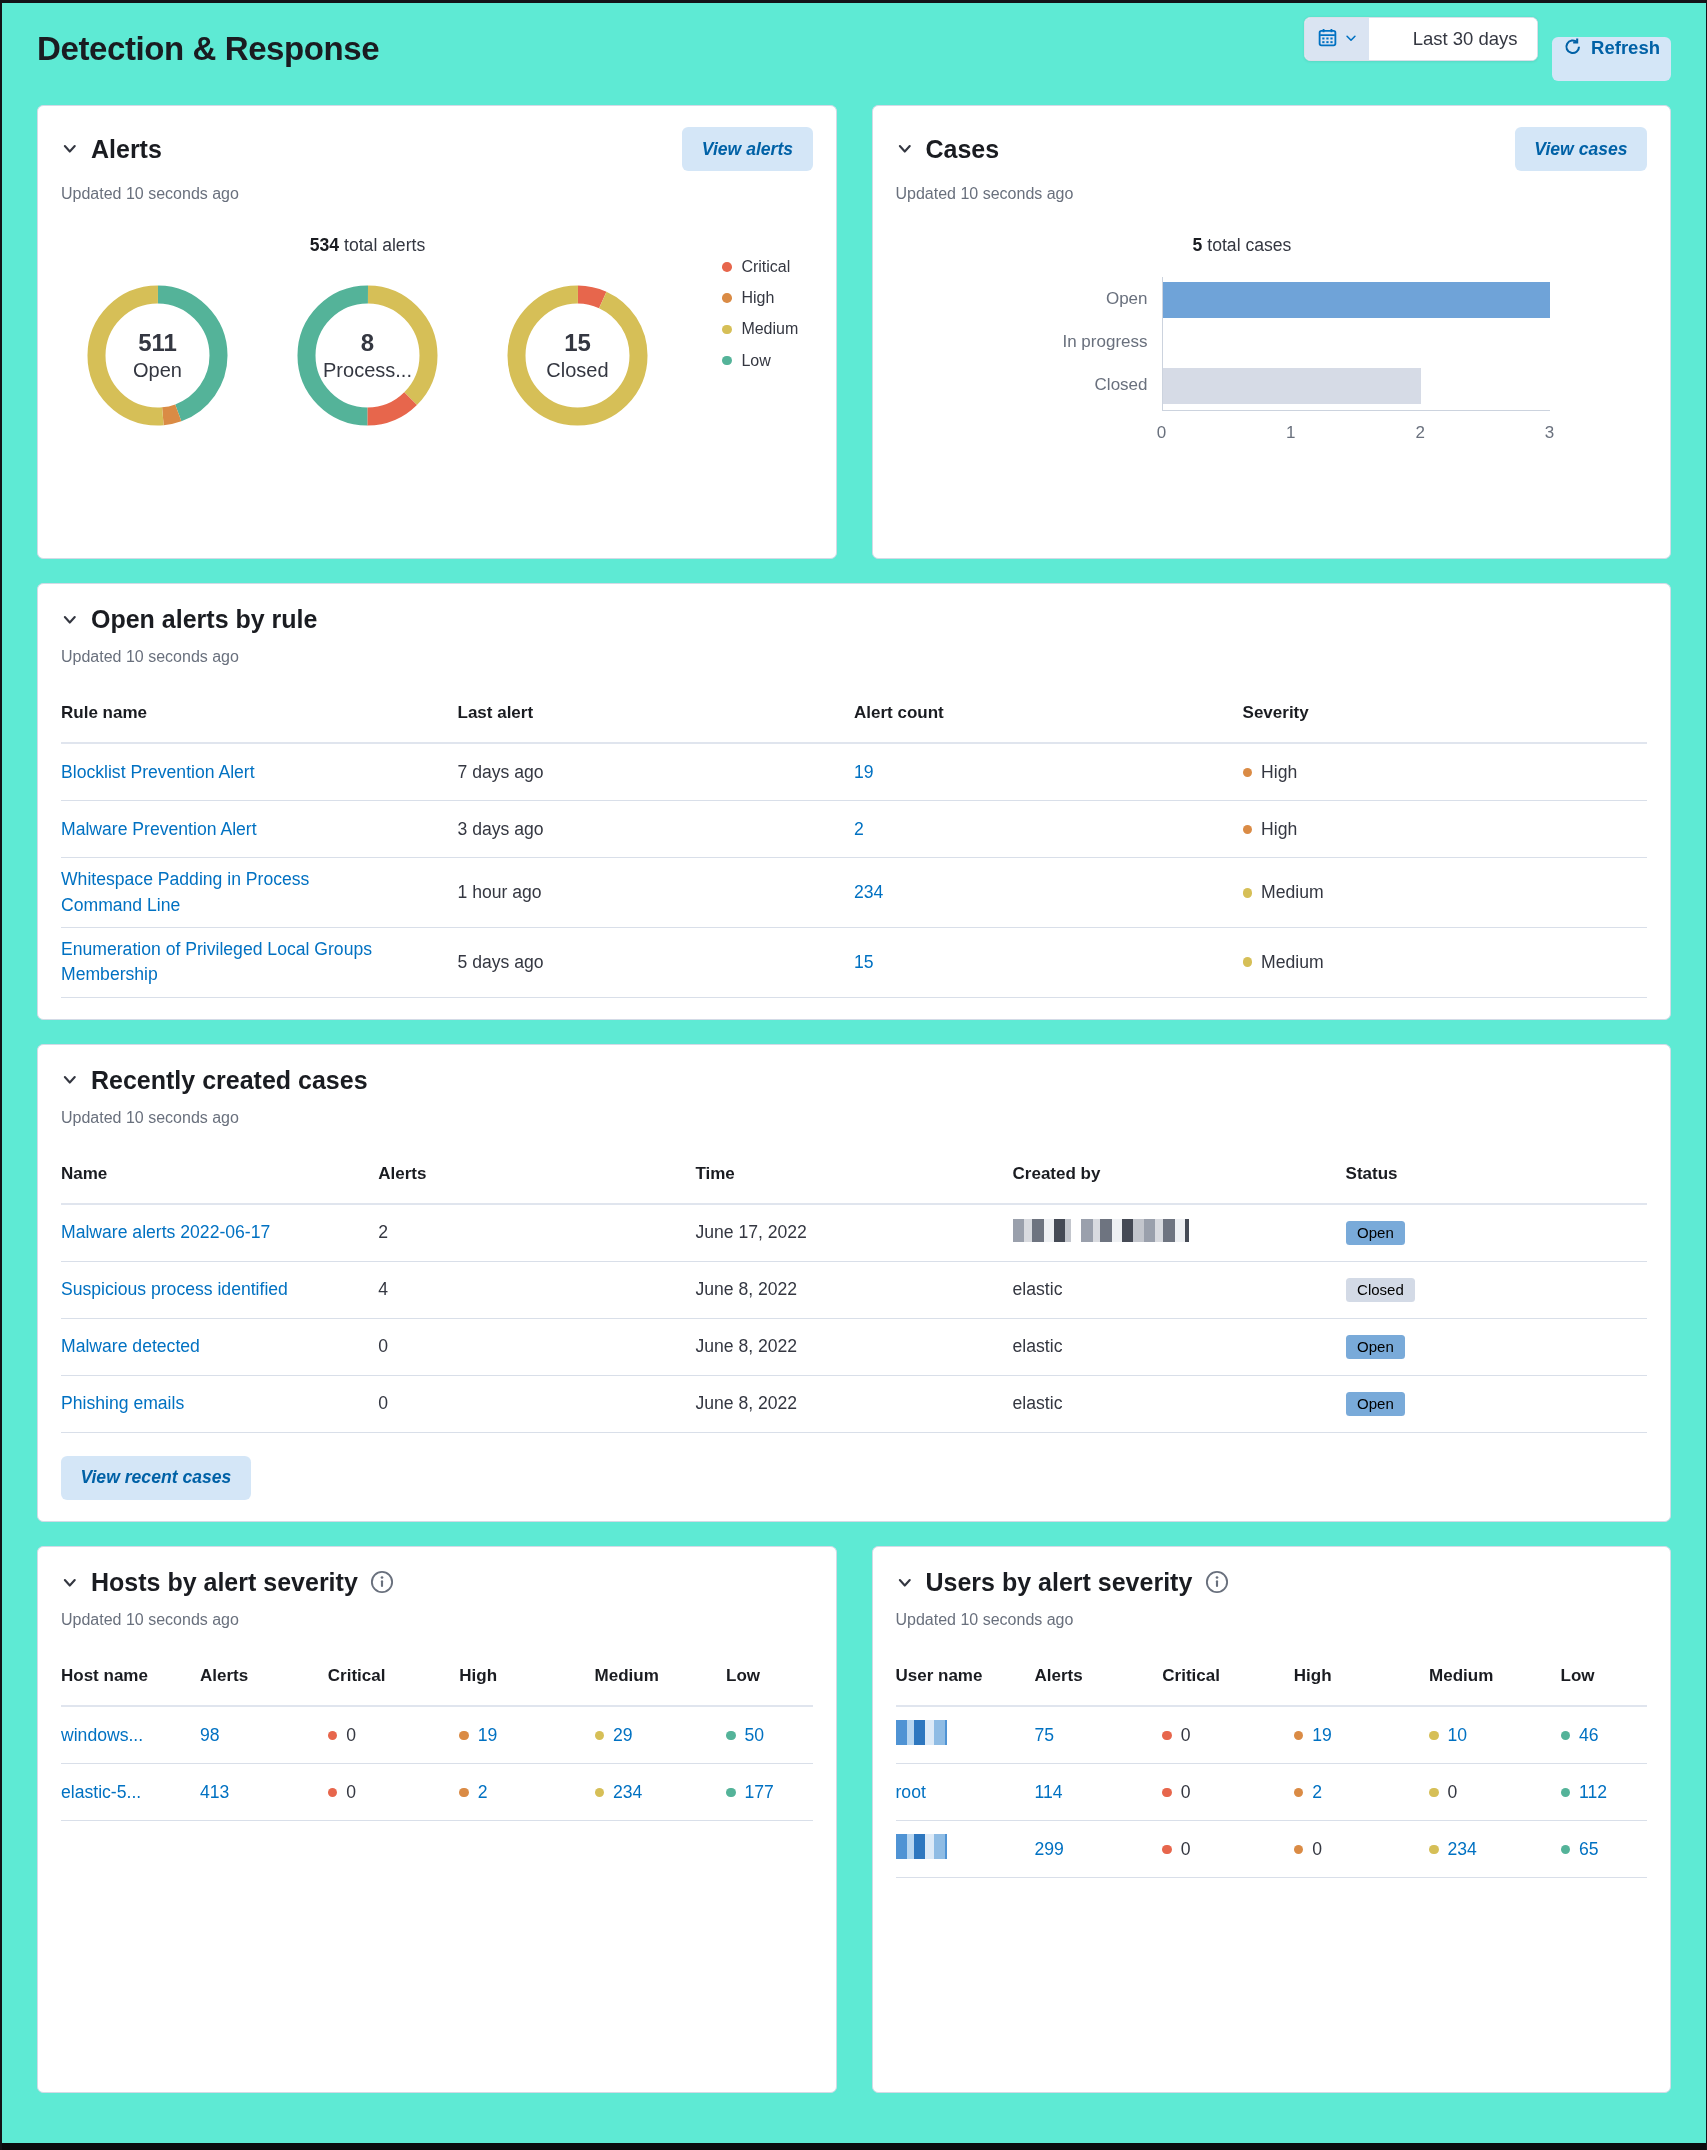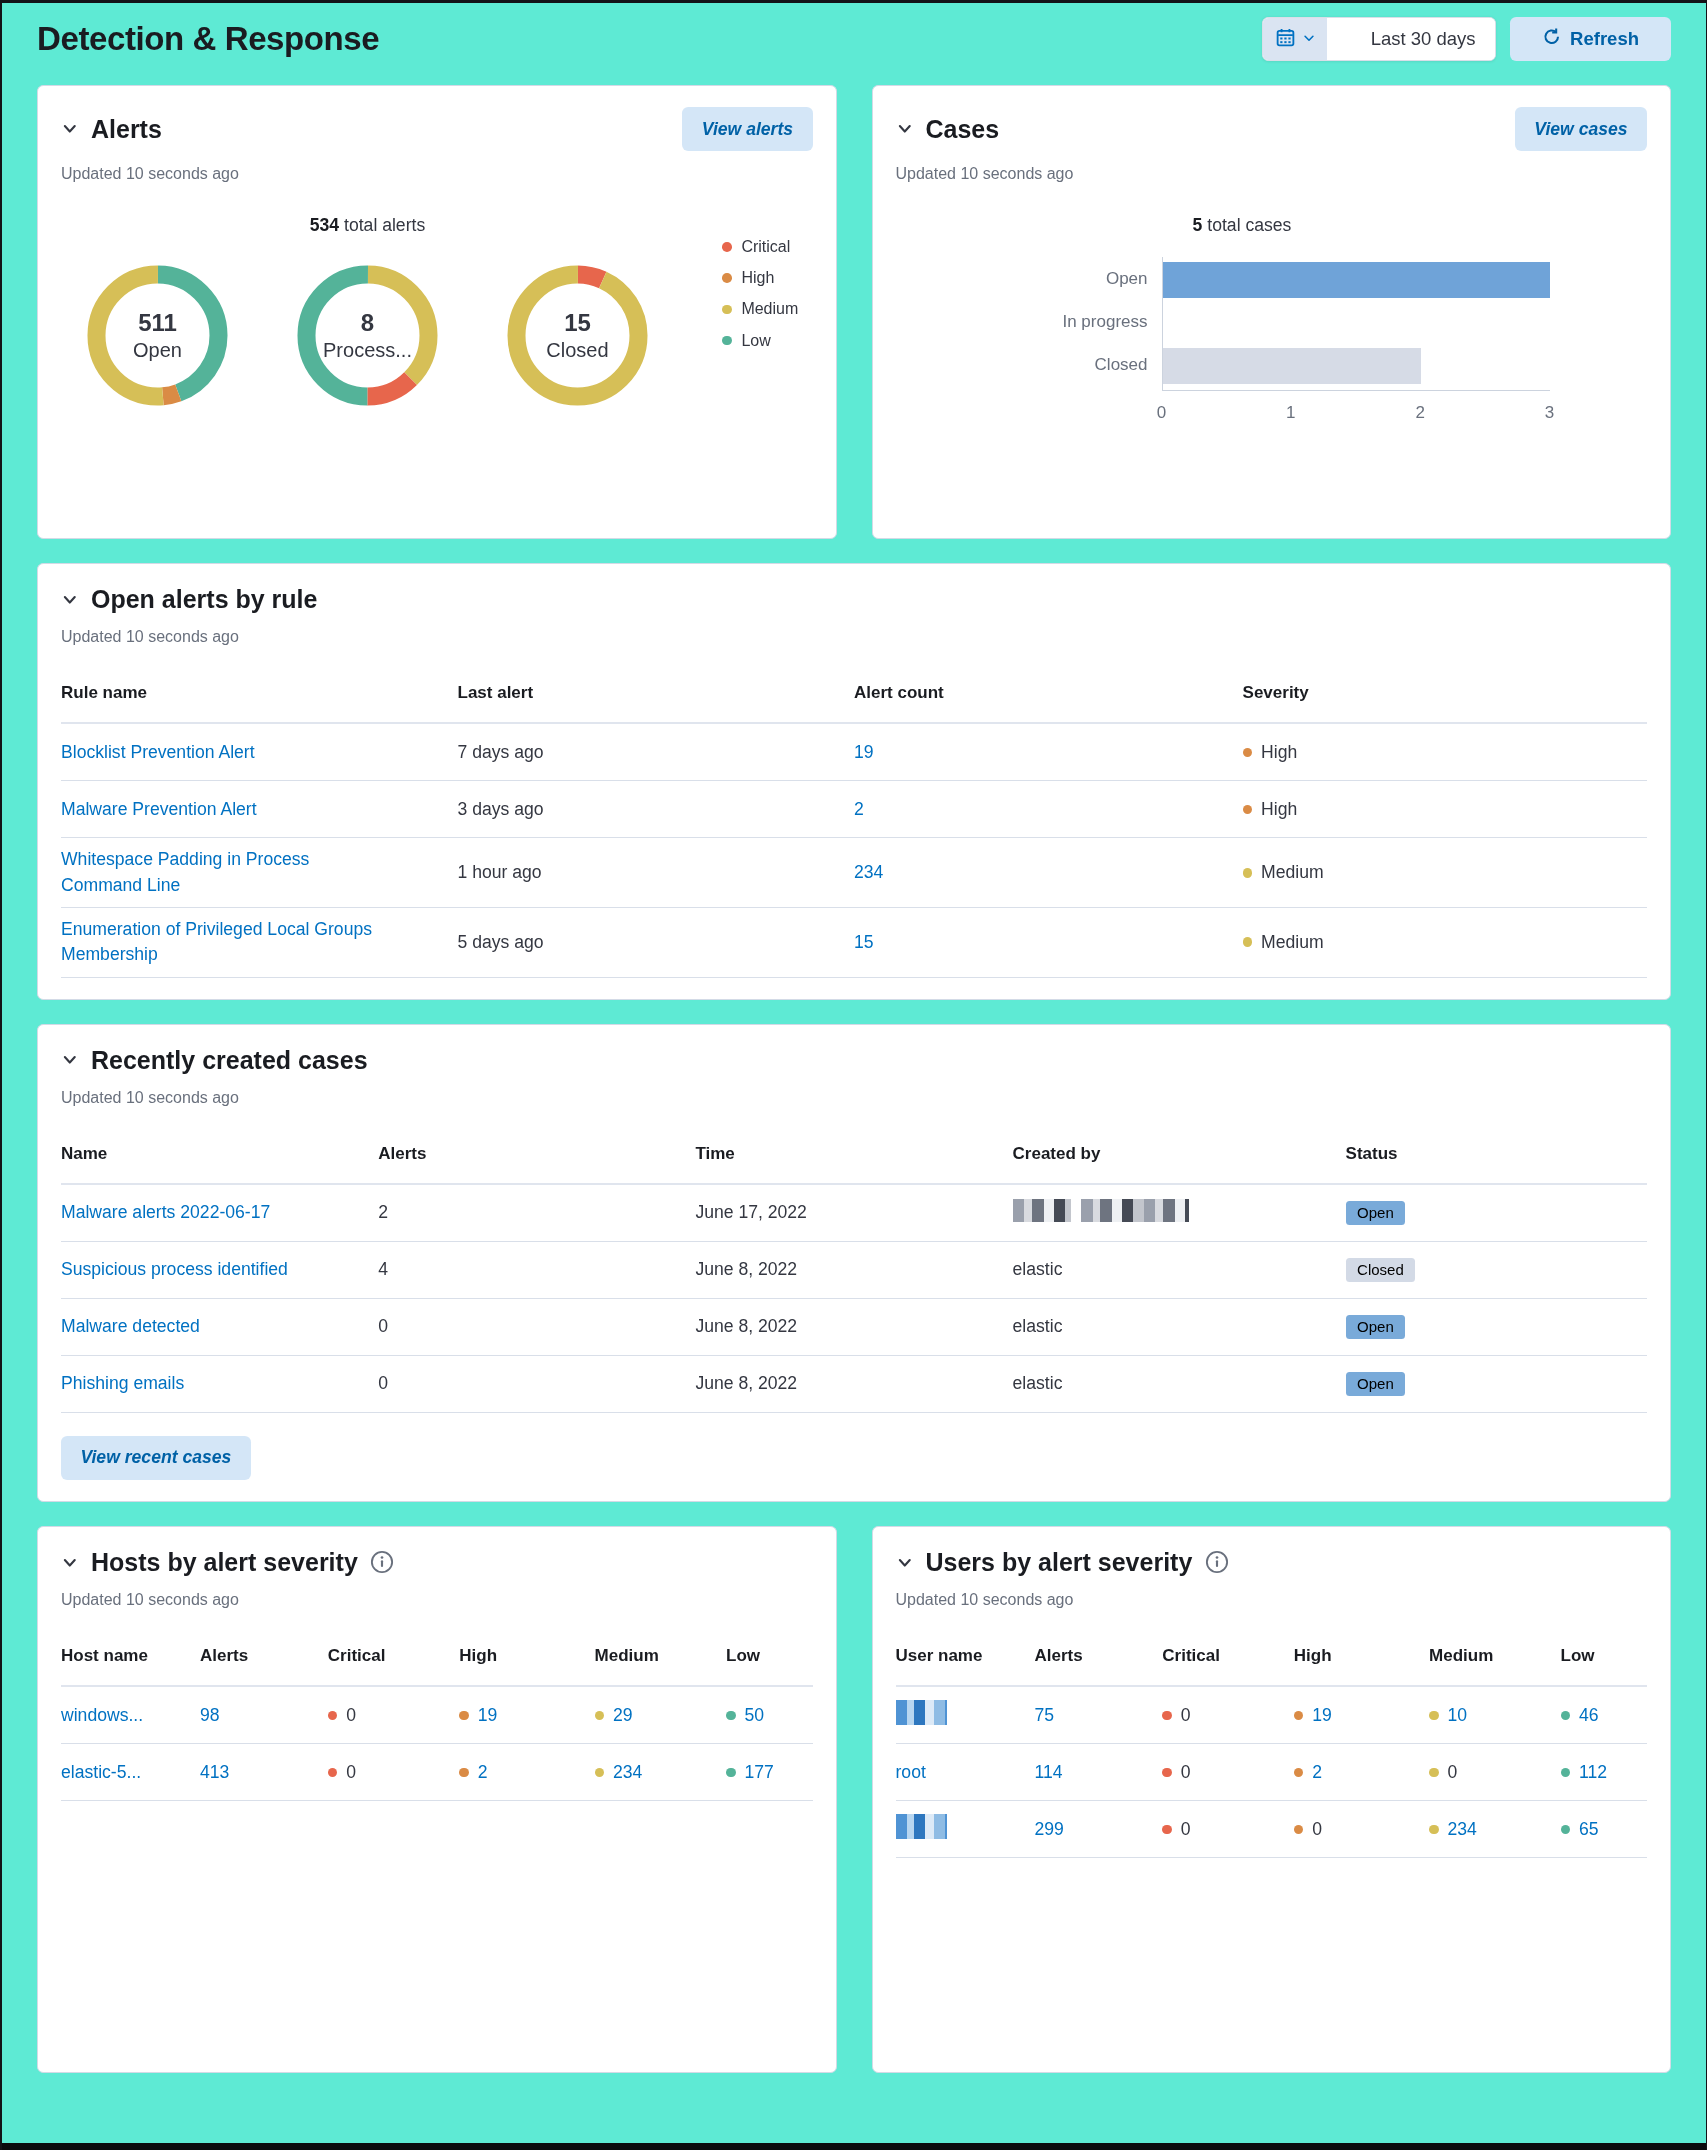--- a/index.html
+++ b/index.html
@@ -10,23 +10,23 @@
   .bottom-edge { position:absolute; left:0; right:0; bottom:0; height:8px; background:#0b0b0e; z-index:50; }
 
   
   .page-header { display:flex; align-items:center; justify-content:space-between; padding:14px 35px 0 35px; }
   .page-title { font-size:33px; font-weight:700; color:#1a1c21; letter-spacing:-0.4px; }
   .header-controls { display:flex; align-items:stretch; gap:14px; }
   .datepicker { display:flex; align-items:stretch; height:44px; border-radius:6.2px; background:#fff;
                 box-shadow:0 0.9px 2.6px rgba(0,0,0,0.08); border:0.9px solid #d9dfe8; overflow:hidden; cursor:pointer; }
   .datepicker .cal-seg { display:flex; align-items:center; gap:6.2px; padding:0 11.5px; background:#dae4f2; }
   .datepicker .date-text { display:flex; align-items:center; padding:0 19.4px; background:#fff; font-size:18.5px; color:#343741;margin-left:24px; }
-  .btn-refresh { display:flex; align-items:center; gap:8.8px; height:44px; padding:0 32px; border:none;
+  .btn-refresh { display:flex; gap:8.8px; height:44px; padding:0 11px; border:none;
                  background:#d4e6f7; color:#0061a6; border-radius:6.2px; font-size:18.5px; font-weight:600;
-                 font-family:inherit; cursor:pointer; }
+                 font-family:inherit; cursor:pointer;margin-top:20px; }
 
   
   .content { padding:0 35px; }
   .panel { background:#fff; border:0.9px solid #d3dae6; border-radius:6.2px; padding:21px 23px; }
   .row-2col { display:flex; gap:35px; margin-top:24px; }
   .row-2col > .panel { flex:1 1 0; }
   .row-top > .panel { height:454px; }
   .panel-head { display:flex; align-items:center; gap:12.4px; }
   .panel-title { font-size:25px; font-weight:700; color:#1a1c21; }
   .panel-head .spacer { flex:1; }

